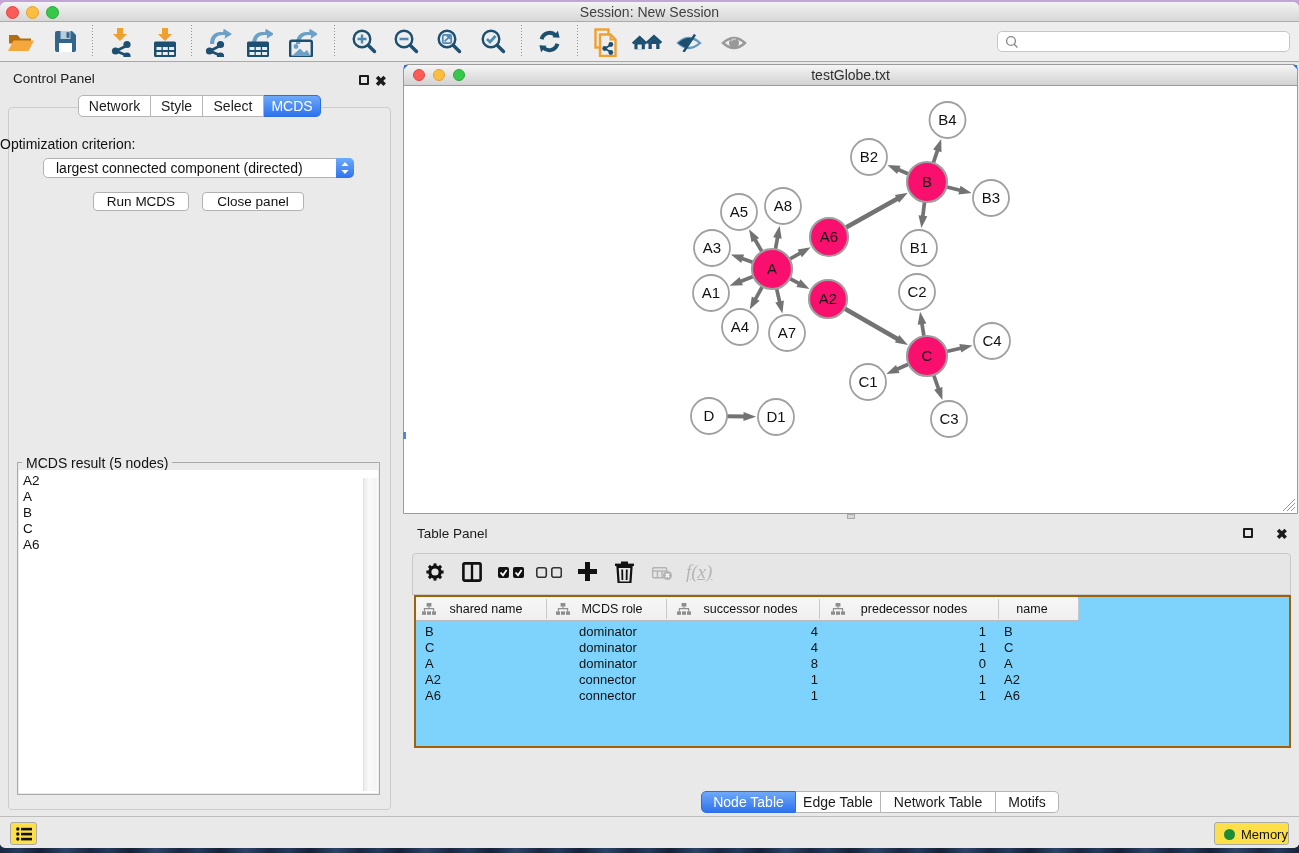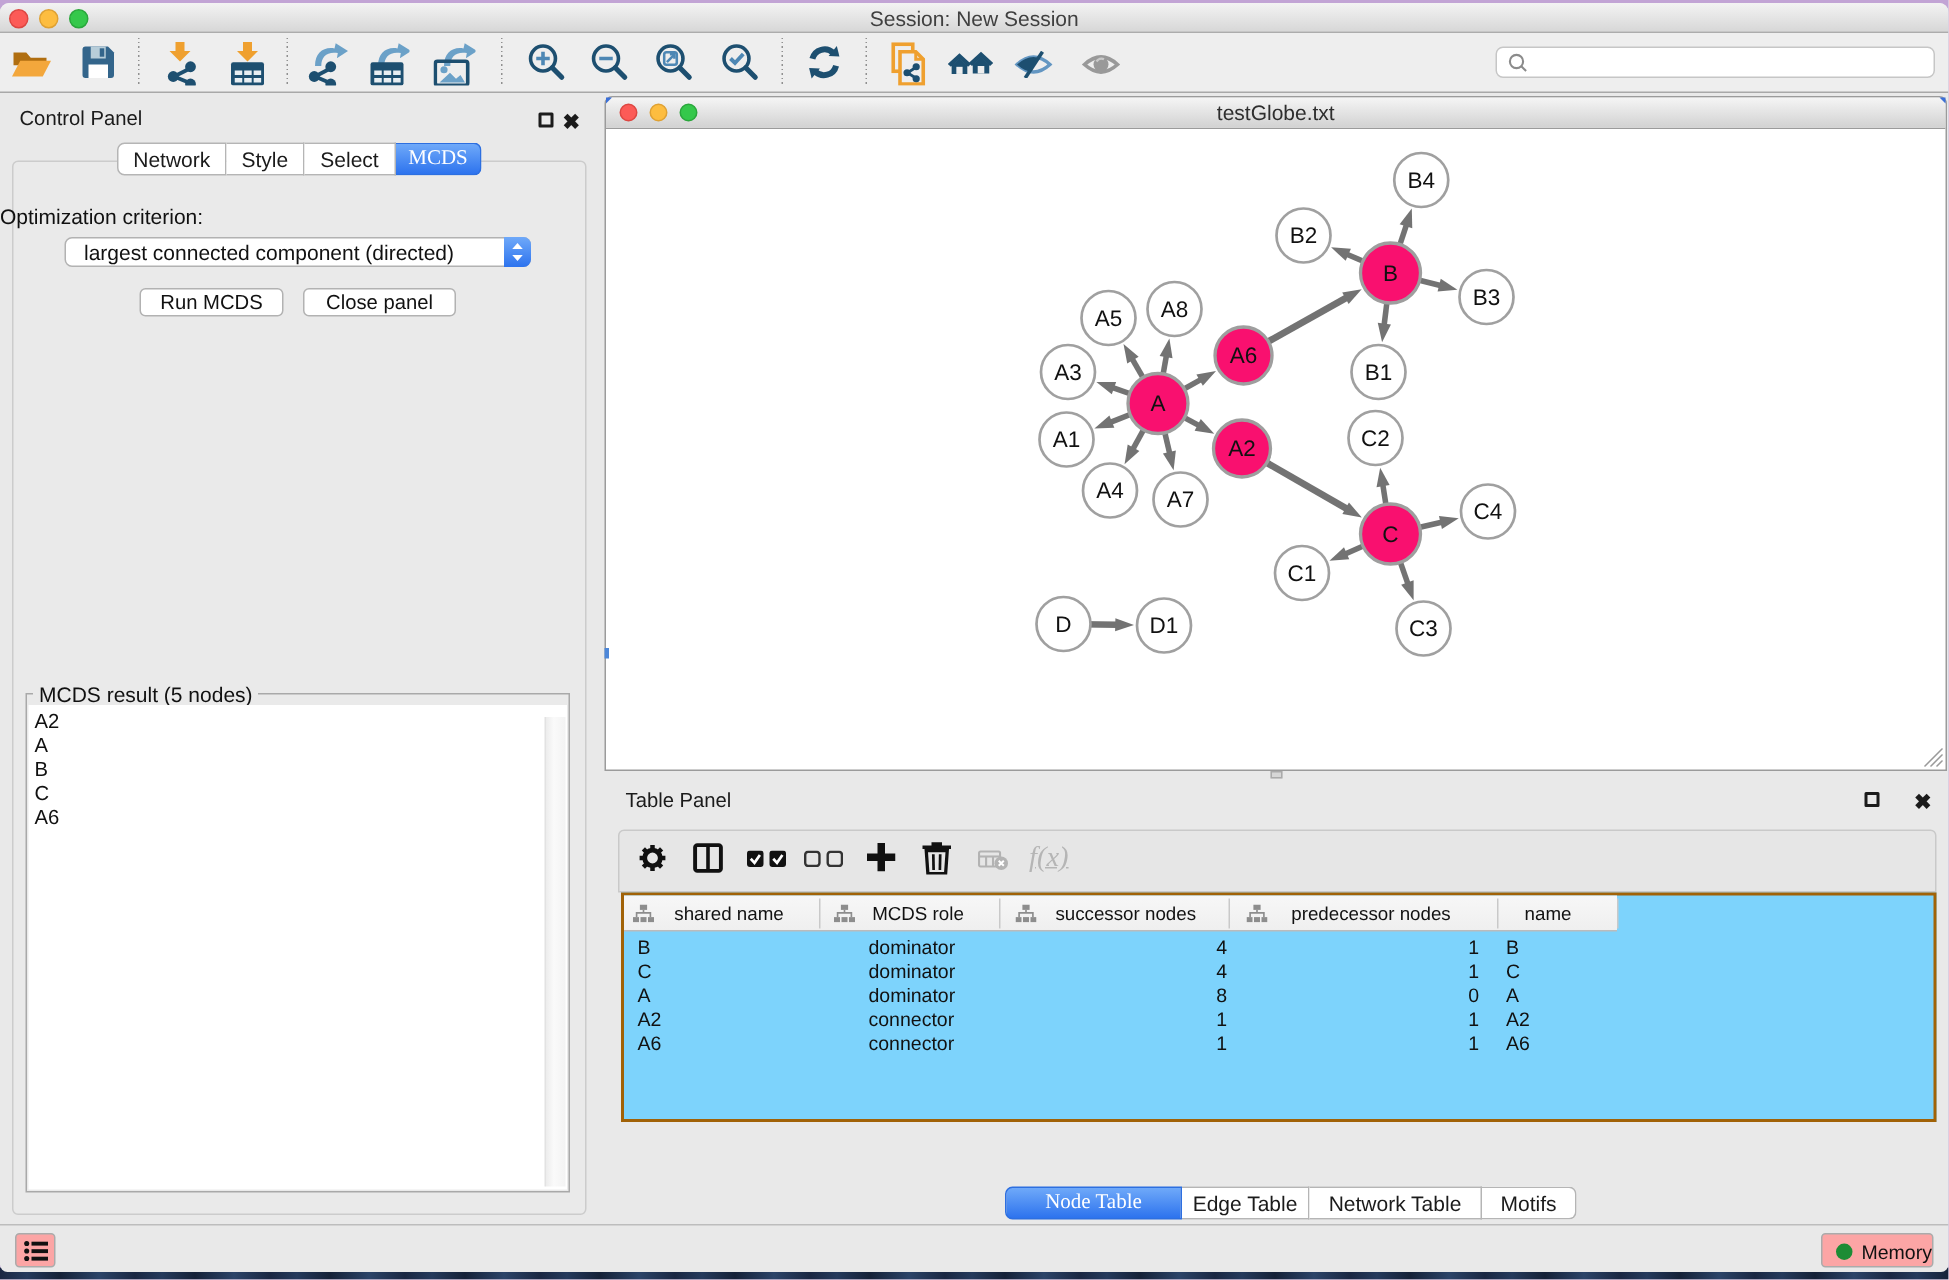--- a/index.html
+++ b/index.html
@@ -22,21 +22,21 @@
 .cp-title { position:absolute; left:13px; top:71px; font-size:13.5px; color:#1b1b1b; }
 .mini-sq { position:absolute; width:10px; height:10px; border:2px solid #1b1b1b; border-radius:1px; }
 .mini-x { position:absolute; font-size:14px; font-weight:bold; color:#1b1b1b; line-height:12px; }
 .tabpane { position:absolute; left:8px; top:107px; width:383px; height:703px;
   border:1px solid #cccccc; border-radius:4px; background:#eaeaea; }
 .seg { position:absolute; display:flex; height:22px; }
 .seg div { background:#fff; border:1px solid #b5b5b5; border-left:none; font-size:14px;
   color:#1b1b1b; text-align:center; line-height:20px; }
 .seg div:first-child { border-left:1px solid #b5b5b5; border-radius:5px 0 0 5px; }
 .seg div:last-child { border-radius:0 5px 5px 0; }
-.seg div.sel { background:linear-gradient(#6fa9f9,#2d73ee); color:#fff; border-color:#2d6fe0;font-family:Liberation Serif, serif; }
+.seg div.sel { background:linear-gradient(#6fa9f9,#2d73ee); color:#fff; border-color:#2d6fe0; }
 .optlabel { position:absolute; left:0; top:136px; width:396px; font-size:14px; color:#111; }
 .combo { position:absolute; left:43px; top:158px; width:311px; height:20px; background:#fff;
   border:1px solid #b2b2b2; border-radius:5px; font-size:14px; color:#111; line-height:18px; padding-left:12px; }
 .combo .step { position:absolute; right:-1px; top:-1px; width:18px; height:20px; border-radius:0 5px 5px 0;
   background:linear-gradient(#6fa9f9,#2d73ee); }
 .btn { position:absolute; height:19px; background:#fff; border:1px solid #b2b2b2; border-radius:4px;
   font-size:13.5px; color:#111; text-align:center; line-height:17px; }
 .fieldset { position:absolute; left:17px; top:462px; width:363px; height:333px; border:1px solid #a9a9a9;padding-left:44px; }
 .legend { position:absolute; left:4px; top:-8px; background:#eaeaea; padding:0 4px; font-size:14px; color:#111; }
 .listbox { position:absolute; left:1px; top:7px; right:1px; bottom:1px; background:#fff;
@@ -57,21 +57,21 @@
 .tbl { position:absolute; left:414px; top:595px; width:877px; height:153px; background:#7dd3fc;
   border:2px solid #a16207; }
 .thead { position:absolute; left:0; top:0; width:662px; height:24px;
   background:linear-gradient(#f7f7f7,#efefef); border-bottom:1px solid #bbbbbb; }
 .thead .csep { position:absolute; top:2px; height:20px; width:0; border-left:1px solid #c9c9c9; }
 .th { position:absolute; top:0; height:24px; font-size:12.5px; color:#111; text-align:center; line-height:24px; }
 .cell { position:absolute; font-size:13px; color:#111; height:16px; line-height:16px; }
 .num { text-align:right; }
 
 .statusline { position:absolute; left:0; top:816px; width:100%; height:0; border-top:1px solid #bdbdbd; }
-.sbtn { position:absolute; background:#fca5a5; border:1px solid #ababab; border-radius:3px; }
+.sbtn { position:absolute; background:#fde047; border:1px solid #ababab; border-radius:3px; }
 .memtxt { font-size:13px; color:#111; }
 .graph { position:absolute; left:405px; top:86px; }
 </style></head>
 <body>
 <div class="desk-bottom"></div>
 <div class="win">
 
   <div class="titlebar">Session: New Session
     <div class="tl" style="left:6px;  background:#fc5b57; border:1px solid #dd4742;"></div>
     <div class="tl" style="left:26px; background:#fdbd40; border:1px solid #dfa133;"></div>
@@ -449,21 +449,21 @@
       <div class="cell num" style="left:302px;top:75px;width:100px;">1</div>
       <div class="cell num" style="left:470px;top:75px;width:100px;">1</div>
       <div class="cell" style="left:588px;top:75px;width:100px;">A2</div>
       <div class="cell" style="left:9px;top:91px;width:100px;">A6</div>
       <div class="cell" style="left:163px;top:91px;width:100px;">connector</div>
       <div class="cell num" style="left:302px;top:91px;width:100px;">1</div>
       <div class="cell num" style="left:470px;top:91px;width:100px;">1</div>
       <div class="cell" style="left:588px;top:91px;width:100px;">A6</div>
     </div>
     <div class="seg" style="left:670px;top:791px;">
-      <div class="sel" style="width:118px;">Node Table</div>
+      <div class="sel" style="width:95px;margin-left:31px;">Node Table</div>
       <div style="width:85px;">Edge Table</div>
       <div style="width:115px;">Network Table</div>
       <div style="width:63px;">Motifs</div>
     </div>
     <div class="statusline"></div>
     <div class="sbtn" style="left:10px;top:822px;width:27px;height:23px;">
       <svg style="position:absolute;left:5px;top:4px" width="16" height="14" viewBox="0 0 16 14">
         <g fill="#111">
           <circle cx="1.8" cy="2" r="1.7"></circle>
           <circle cx="1.8" cy="7" r="1.7"></circle>

